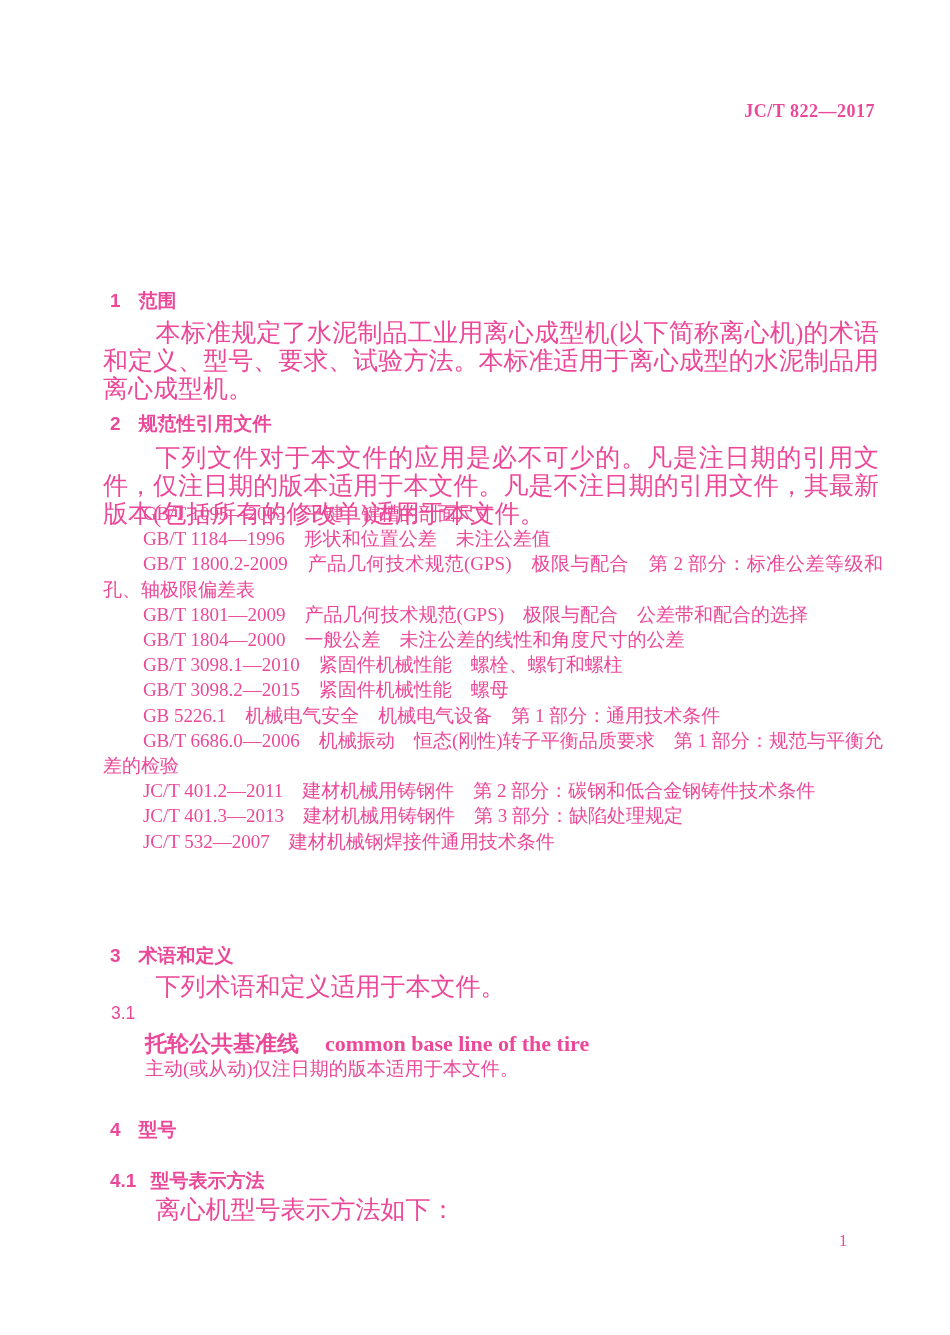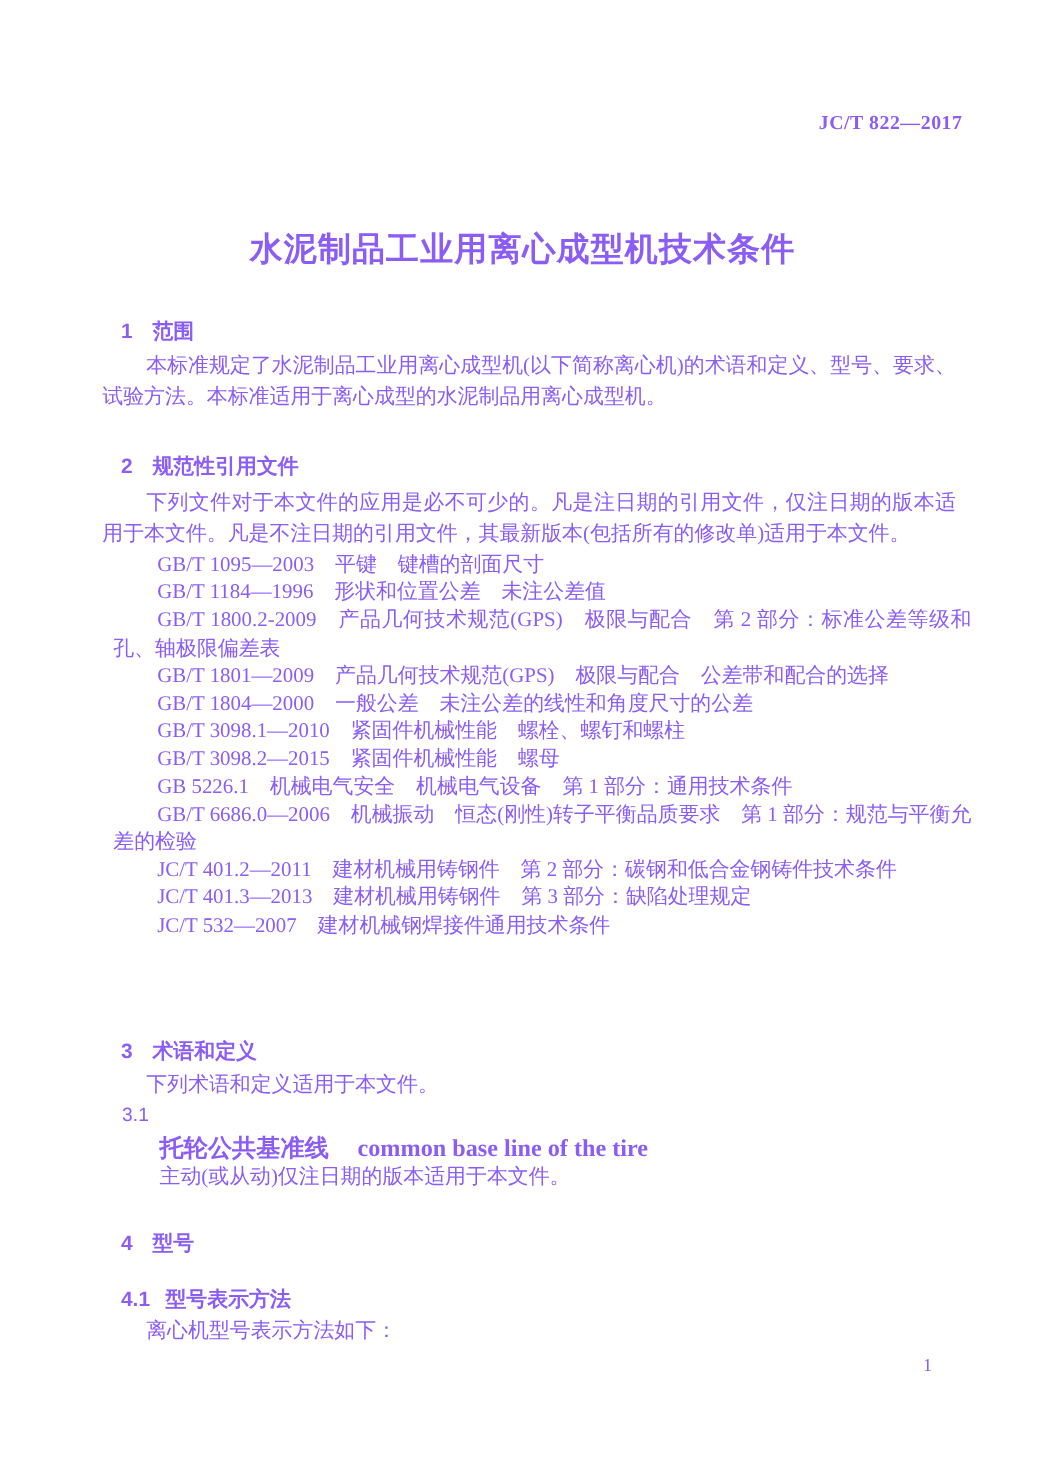--- a/index.html
+++ b/index.html
@@ -5,21 +5,21 @@
   html, body {
     margin: 0;
     padding: 0;
     background: #ffffff;
   }
   .page {
     position: relative;
     width: 950px;
     height: 1335px;
     background: #ffffff;
-    color: #8b5cf6;
+    color: #ec4899;
     font-family: "Liberation Serif", "DejaVu Serif", serif;
     overflow: hidden;
   }
   .std-code {
     position: absolute;
     top: 101px;
     right: 75px;
     font-size: 18px;
     font-weight: bold;
     letter-spacing: 0.5px;
@@ -39,23 +39,23 @@
     position: absolute;
     left: 110px;
     font-size: 19px;
     font-weight: bold;
     font-family: "Liberation Sans", "DejaVu Sans", sans-serif;
     white-space: nowrap;
   }
   .heading .h-num { margin-right: 18px; }
   .para {
     position: absolute;
-    left: 93px;
+    left: 103px;
     width: 776px;
-    font-size: 19px;
+    font-size: 25px;
     line-height: 28px;
     text-align: justify;
     text-indent: 2.1em;
     margin: 0;
   }
   .refs {
     position: absolute;
     left: 103px;
     top: 501px;
     width: 780px;
@@ -103,21 +103,20 @@
     font-size: 16.5px;
   }
 </style>
 </head>
 <body>
 
 <div class="page">
 
   <div class="std-code">JC/T 822—2017</div>
 
-  <h1 class="doc-title">水泥制品工业用离心成型机技术条件</h1>
 
   <h2 class="heading" style="top: 272px;"><span class="h-num">1</span><span>范围</span></h2>
   <p class="para" style="top: 319px;">本标准规定了水泥制品工业用离心成型机(以下简称离心机)的术语和定义、型号、要求、试验方法。本标准适用于离心成型的水泥制品用离心成型机。</p>
 
   <h2 class="heading" style="top: 395px;"><span class="h-num">2</span><span>规范性引用文件</span></h2>
   <p class="para" style="top: 444px;">下列文件对于本文件的应用是必不可少的。凡是注日期的引用文件，仅注日期的版本适用于本文件。凡是不注日期的引用文件，其最新版本(包括所有的修改单)适用于本文件。</p>
 
   <div class="refs">
     <p class="ref">GB/T 1095—2003　平键　键槽的剖面尺寸</p>
     <p class="ref">GB/T 1184—1996　形状和位置公差　未注公差值</p>

